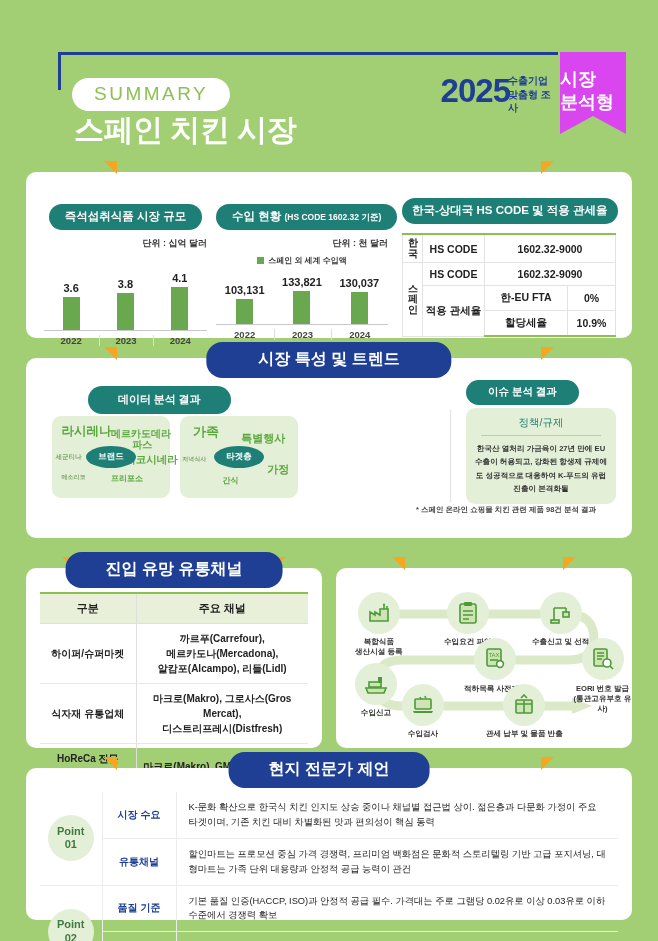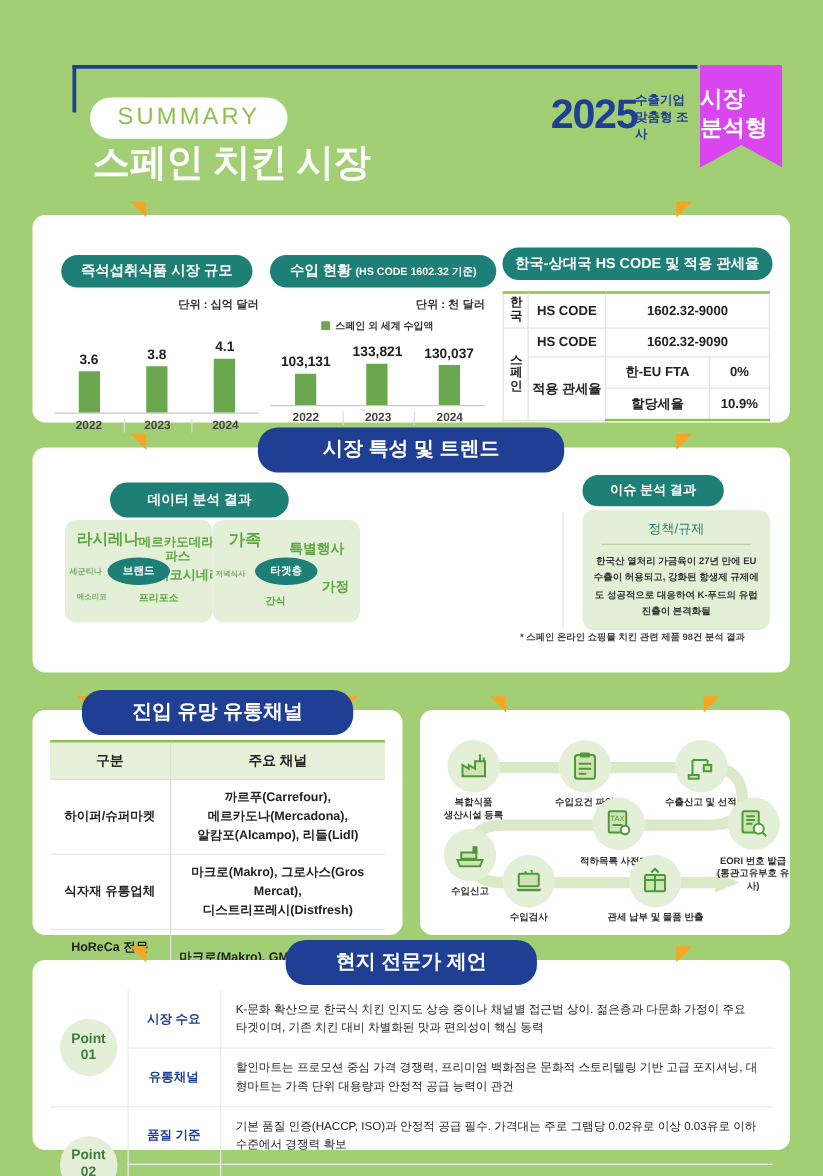--- a/index.html
+++ b/index.html
@@ -96,21 +96,21 @@
   }
   .hs-table .vlabel {
     width: 20px; font-size: 10px; letter-spacing: -1px; line-height: 1.05;
     word-break: break-all; padding: 3px 2px;
   }
   .hs-table .lab { width: 62px; }
   .hs-table tr:first-child td { border-top: 2px solid #8cc152; }
   .hs-table tr:last-child td { border-bottom: 2px solid #8cc152; }
 
   
-  .wc-row { display: flex; }
+  .wc-row { display: flex; gap: 10px; }
   .wc-box {
     position: relative; width: 118px; height: 82px;
     background: #e4efd8; border-radius: 9px;
   }
   .wc-core {
     position: absolute; left: 50%; top: 50%; transform: translate(-50%,-50%);
     background: #1e7f76; color: #fff; border-radius: 50%;
     width: 50px; height: 22px; display: flex; align-items: center; justify-content: center;
     font-size: 8.5px; font-weight: bold; white-space: nowrap;
   }
@@ -282,21 +282,21 @@
         </table>
     </div>
   </div>
 
   <div class="card" style="left:26px; top:358px; width:606px; height:180px;">
     <div class="tri-l" style="left:78px;"></div>
     <div class="tri-r" style="right:78px;"></div>
     <div class="sec-head wide">시장 특성 및 트렌드</div>
 
     <div style="position:absolute; left:62px; top:28px;">
-      <span class="pill-teal" style="padding:6px 30px 7px; font-size:11px;">데이터 분석 결과</span>
+      <span class="pill-teal" style="padding:6px 30px 7px; font-size:11px;font-family:Liberation Serif, serif;">데이터 분석 결과</span>
     </div>
     <div style="position:absolute; left:440px; top:22px;">
       <span class="pill-teal" style="padding:5px 22px 6px; font-size:10.5px;">이슈 분석 결과</span>
     </div>
 
     <div class="wc-row" style="position:absolute; left:26px; top:58px;">
       <div class="wc-box">
         <div class="wc-t" style="left:8%; top:8%;  font-size:12.5px;">라시레나</div>
         <div class="wc-t" style="left:50%; top:14%; font-size:10px;">메르카도데라</div>
         <div class="wc-t" style="left:68%; top:27%; font-size:10px;">파스</div>

